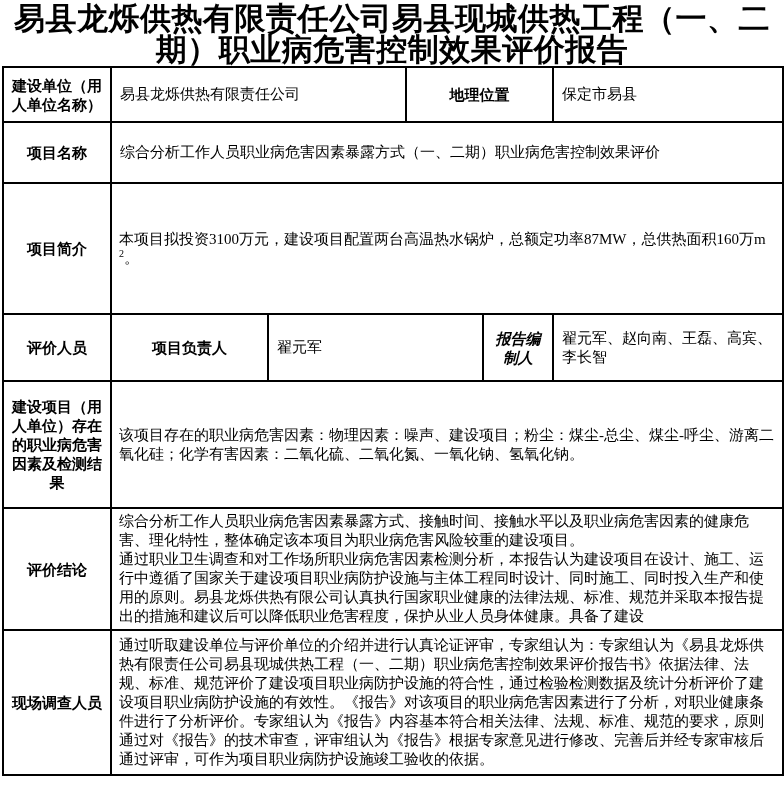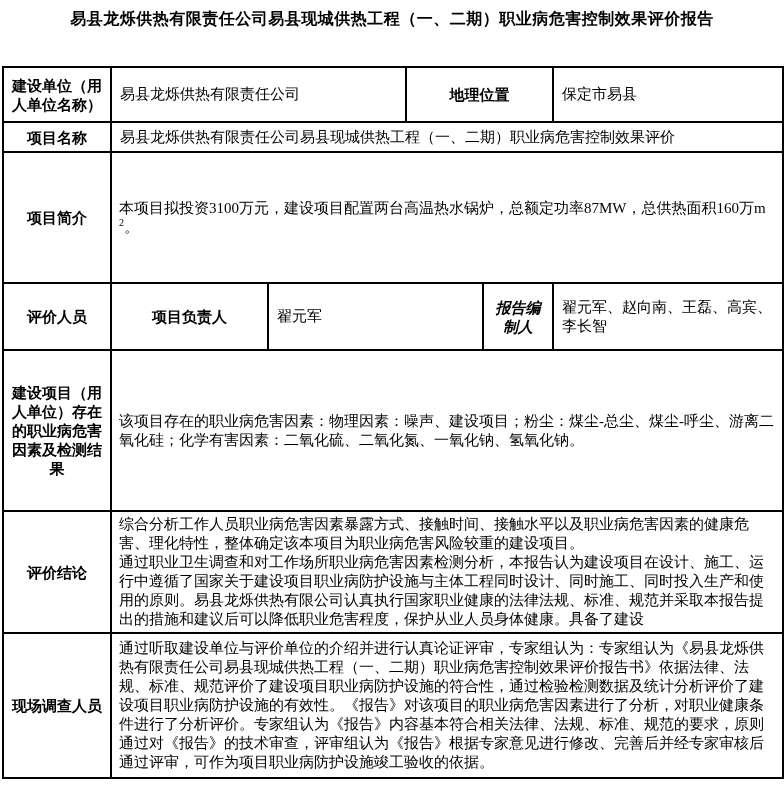--- a/index.html
+++ b/index.html
@@ -10,21 +10,21 @@
     color: #000000;
     font-family: "Liberation Serif", "DejaVu Serif", serif;
     box-sizing: border-box;
     overflow: hidden;
   }
   .doc-title {
     width: 770px;
     margin: 0 auto;
     padding-top: 3px;
     height: 63px;
-    font-size: 16px;
+    font-size: 31px;
     font-weight: bold;
     text-align: center;
     line-height: 31px;
     letter-spacing: 0.5px;
   }
   table.report {
     border-collapse: collapse;
     table-layout: fixed;
     width: 780px;
     margin: 0 2px;
@@ -69,40 +69,40 @@
     </colgroup>
 
     <tbody>
         <tr style="height:55px">
       <td class="lbl">建设单位（用人单位名称）</td>
       <td class="center" colspan="2">易县龙烁供热有限责任公司</td>
       <td class="lbl" colspan="2">地理位置</td>
       <td class="center">保定市易县</td>
     </tr>
 
-    <tr style="height:30px">
+    <tr style="height:61px">
       <td class="lbl">项目名称</td>
-      <td class="center" colspan="5">易县龙烁供热有限责任公司易县现城供热工程（一、二期）职业病危害控制效果评价</td>
+      <td class="center" colspan="5">综合分析工作人员职业病危害因素暴露方式（一、二期）职业病危害控制效果评价</td>
     </tr>
 
     <tr style="height:131px">
       <td class="lbl">项目简介</td>
       <td class="left" colspan="5"><span>本项目拟投资3100万元，建设项目配置两台高温热水锅炉，总额定功率87MW，总供热面积160万m</span><sup>2</sup><span>。</span></td>
     </tr>
 
     <tr style="height:67px">
       <td class="lbl">评价人员</td>
       <td class="lbl">项目负责人</td>
       <td class="center" colspan="2">翟元军</td>
       <td class="lbl lbl-narrow">报告编制人</td>
       <td class="center">翟元军、赵向南、王磊、高宾、李长智</td>
     </tr>
 
 
-    <tr style="height:161px">
+    <tr style="height:127px">
       <td class="lbl">建设项目（用人单位）存在的职业病危害因素及检测结果</td>
       <td class="left" colspan="5">该项目存在的职业病危害因素：物理因素：噪声、建设项目；粉尘：煤尘-总尘、煤尘-呼尘、游离二氧化硅；化学有害因素：二氧化硫、二氧化氮、一氧化钠、氢氧化钠。</td>
     </tr>
 
     <tr style="height:118px">
       <td class="lbl">评价结论</td>
       <td class="left" colspan="5">
         <p class="para">综合分析工作人员职业病危害因素暴露方式、接触时间、接触水平以及职业病危害因素的健康危害、理化特性，整体确定该本项目为职业病危害风险较重的建设项目。</p>
         <p class="para">通过职业卫生调查和对工作场所职业病危害因素检测分析，本报告认为建设项目在设计、施工、运行中遵循了国家关于建设项目职业病防护设施与主体工程同时设计、同时施工、同时投入生产和使用的原则。易县龙烁供热有限公司认真执行国家职业健康的法律法规、标准、规范并采取本报告提出的措施和建议后可以降低职业危害程度，保护从业人员身体健康。具备了建设</p>
       </td>

